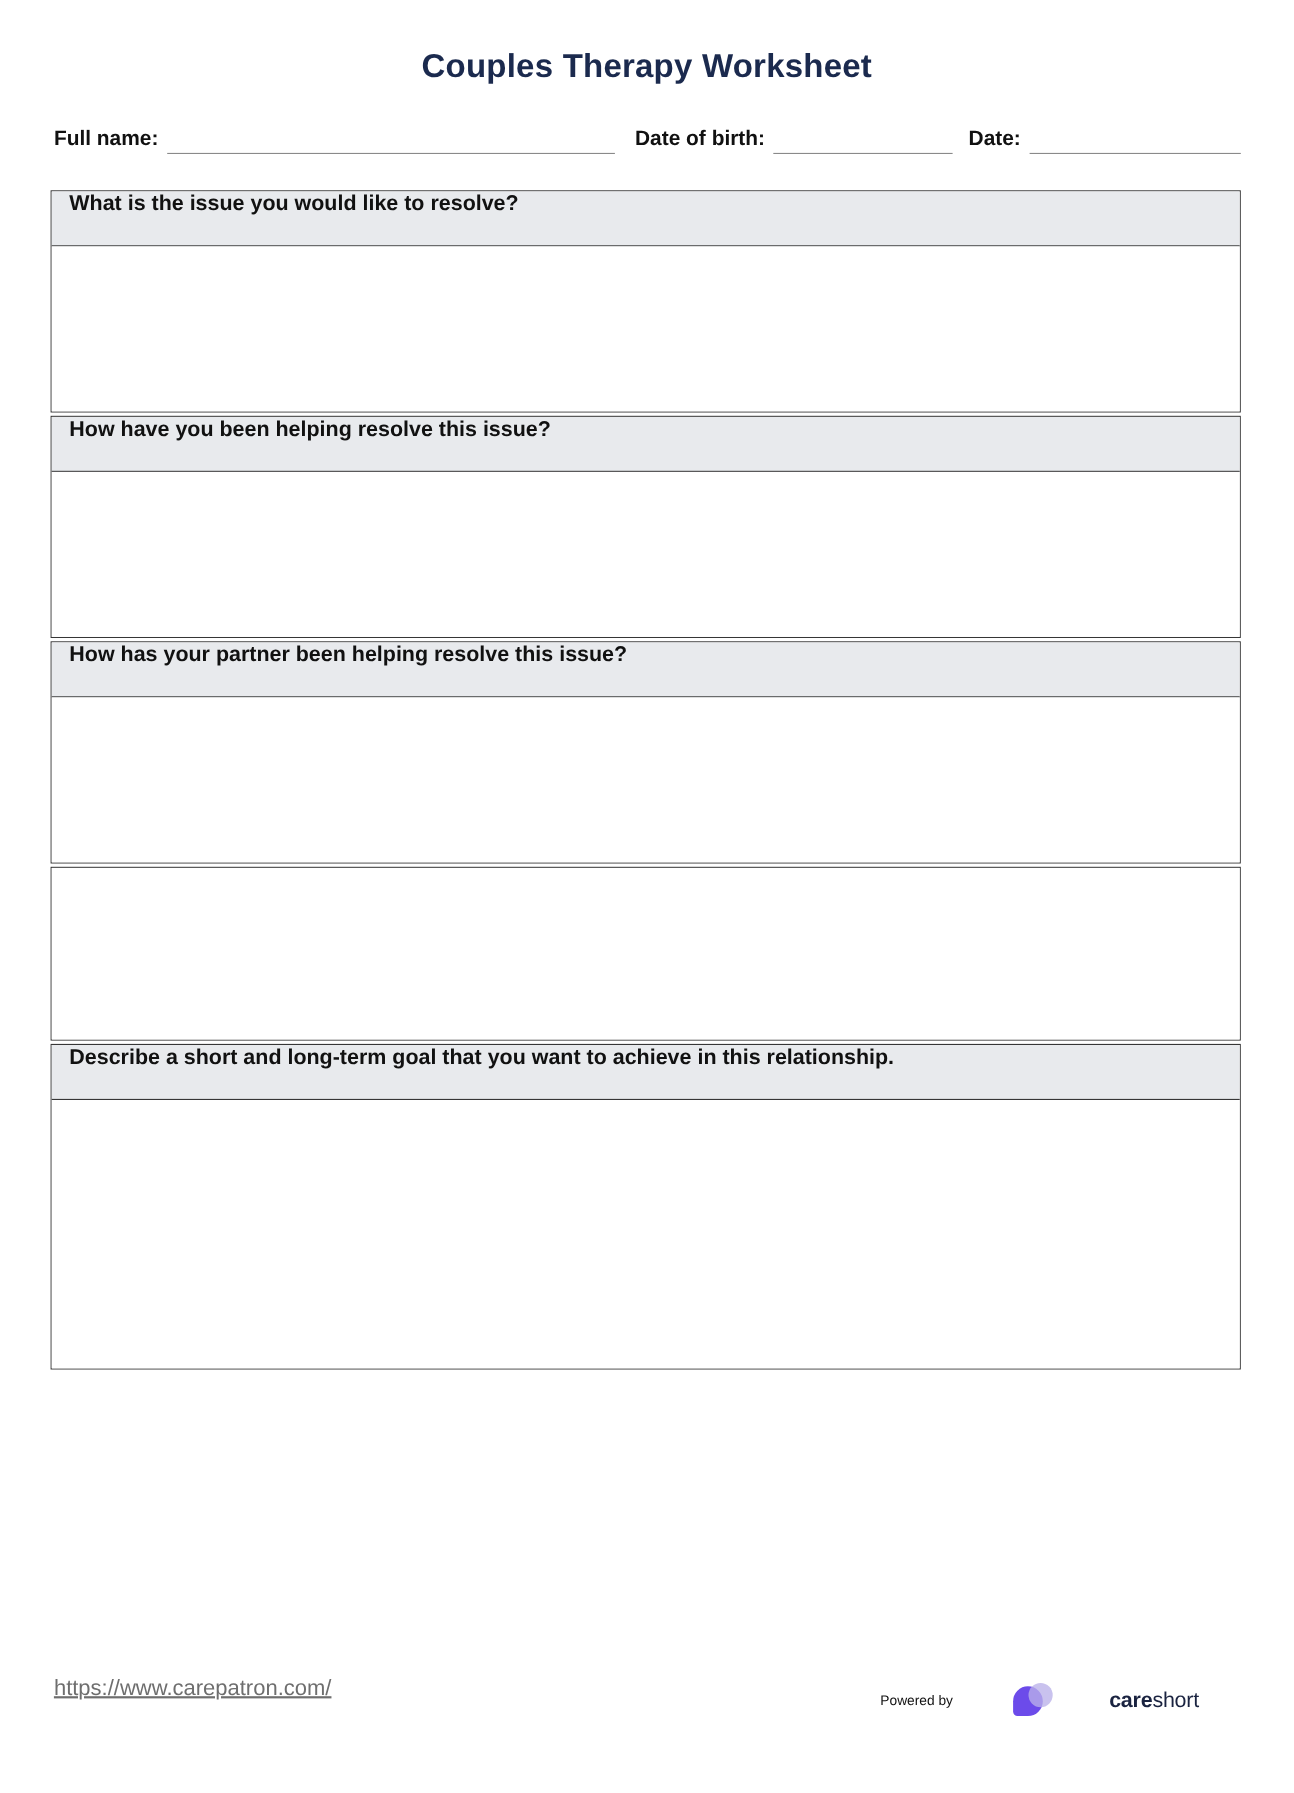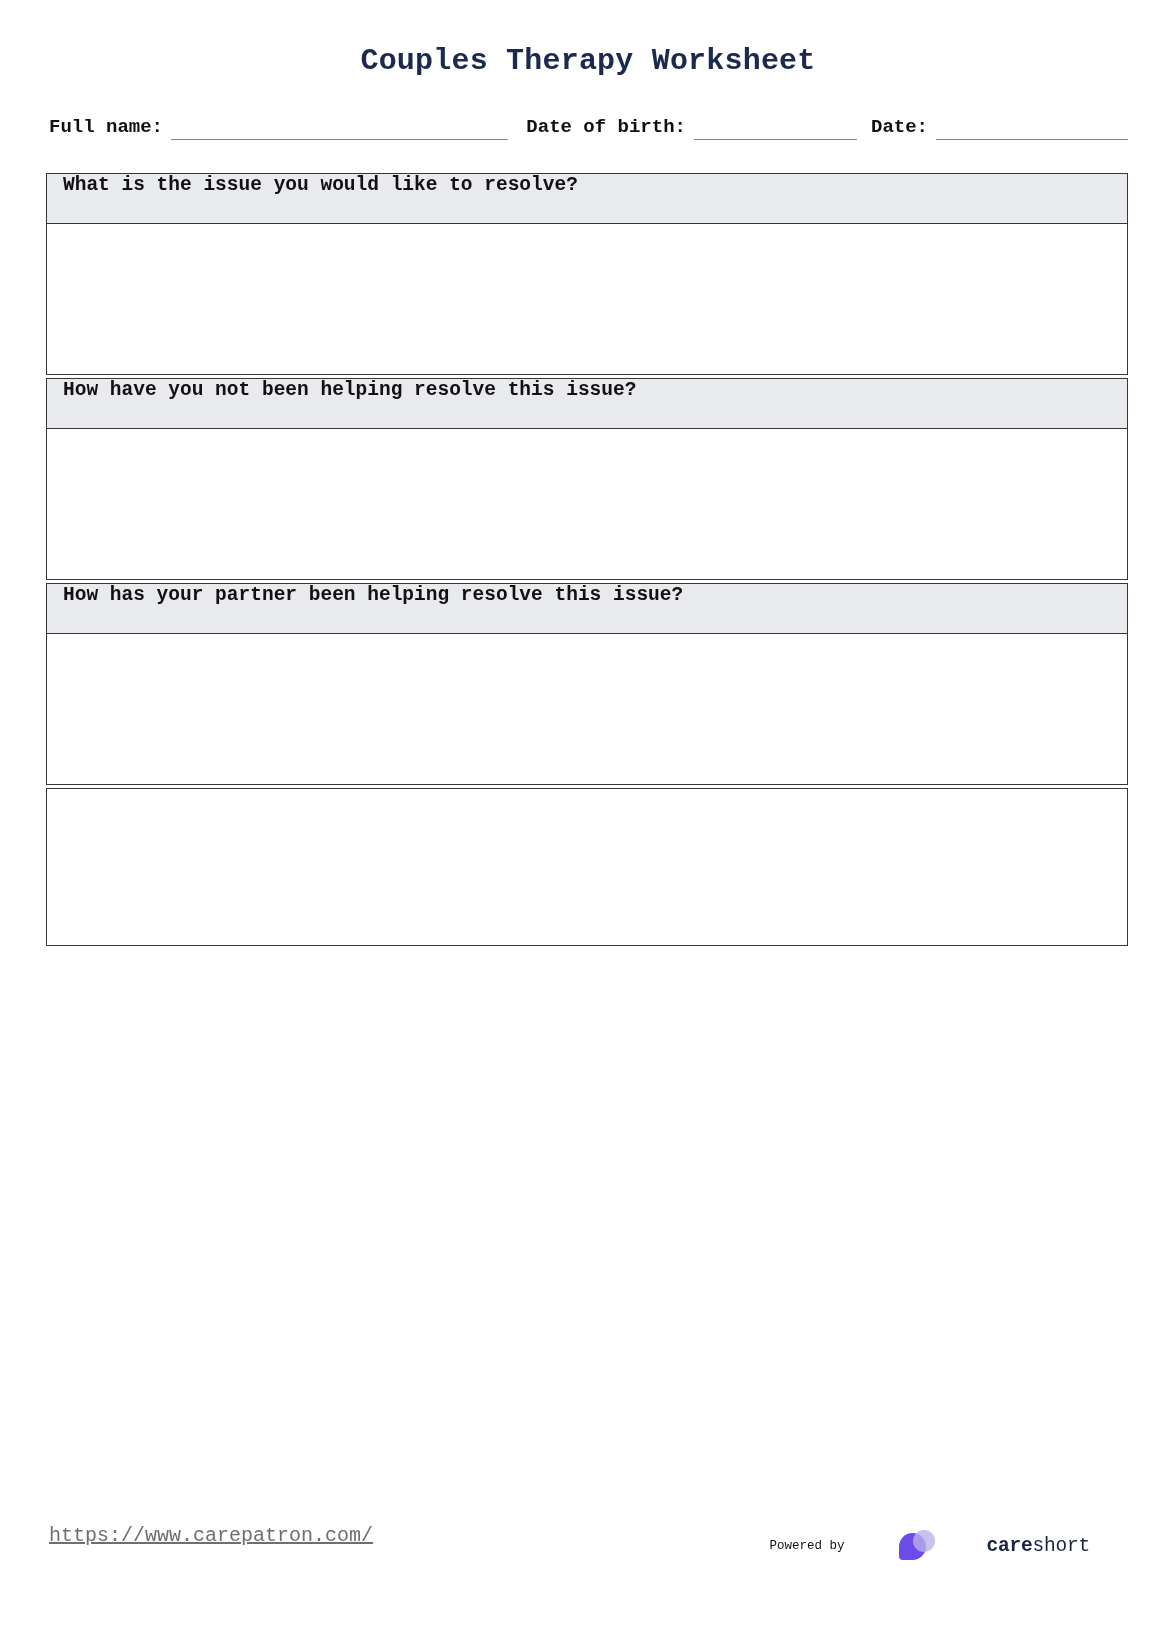--- a/index.html
+++ b/index.html
@@ -2,21 +2,21 @@
 <html><head>
 <meta charset="utf-8">
 <style>
   * { margin:0; padding:0; box-sizing:border-box; }
   html,body { background:#ffffff; }
   .page {
     position:relative;
     width:1176px; height:1587px;
     margin:0 auto;
     background:#ffffff;
-    font-family:Liberation Mono, monospace;
+    font-family:Liberation Sans, sans-serif;
     color:#111111;
     overflow:hidden;
   }
   .page-title {
     padding-top:44px;
     text-align:center;
     font-size:30px;
     font-weight:bold;
     color:#1b2a4e;
     letter-spacing:0.2px;
@@ -128,39 +128,45 @@
 
   <div class="sections">
 
     <div class="q-section">
       <div class="q-header">
         <span>What is the issue you would like to resolve?</span>
       </div>
       <div class="q-body"></div>
     </div>
 
-
     <div class="q-section">
       <div class="q-header">
-        <span>How have you not been helping resolve this issue?</span>
+        <span>How have you been helping resolve this issue?</span>
       </div>
       <div class="q-body"></div>
     </div>
+
 
     <div class="q-section">
       <div class="q-header">
         <span>How has your partner been helping resolve this issue?</span>
       </div>
       <div class="q-body"></div>
     </div>
 
     <div class="q-section">
       <div class="q-body h-med"></div>
     </div>
 
+    <div class="q-section">
+      <div class="q-header">
+        <span>Describe a short and long-term goal that you want to achieve in this relationship.</span>
+      </div>
+      <div class="q-body h-tall"></div>
+    </div>
 
   </div>
 
   <a class="footer-link">https://www.carepatron.com/</a>
 
   <div class="powered-row">
     <span class="powered-label">Powered by</span>
     <span class="brand-icon">
       <span class="bubble"></span>
       <span class="circle"></span>

